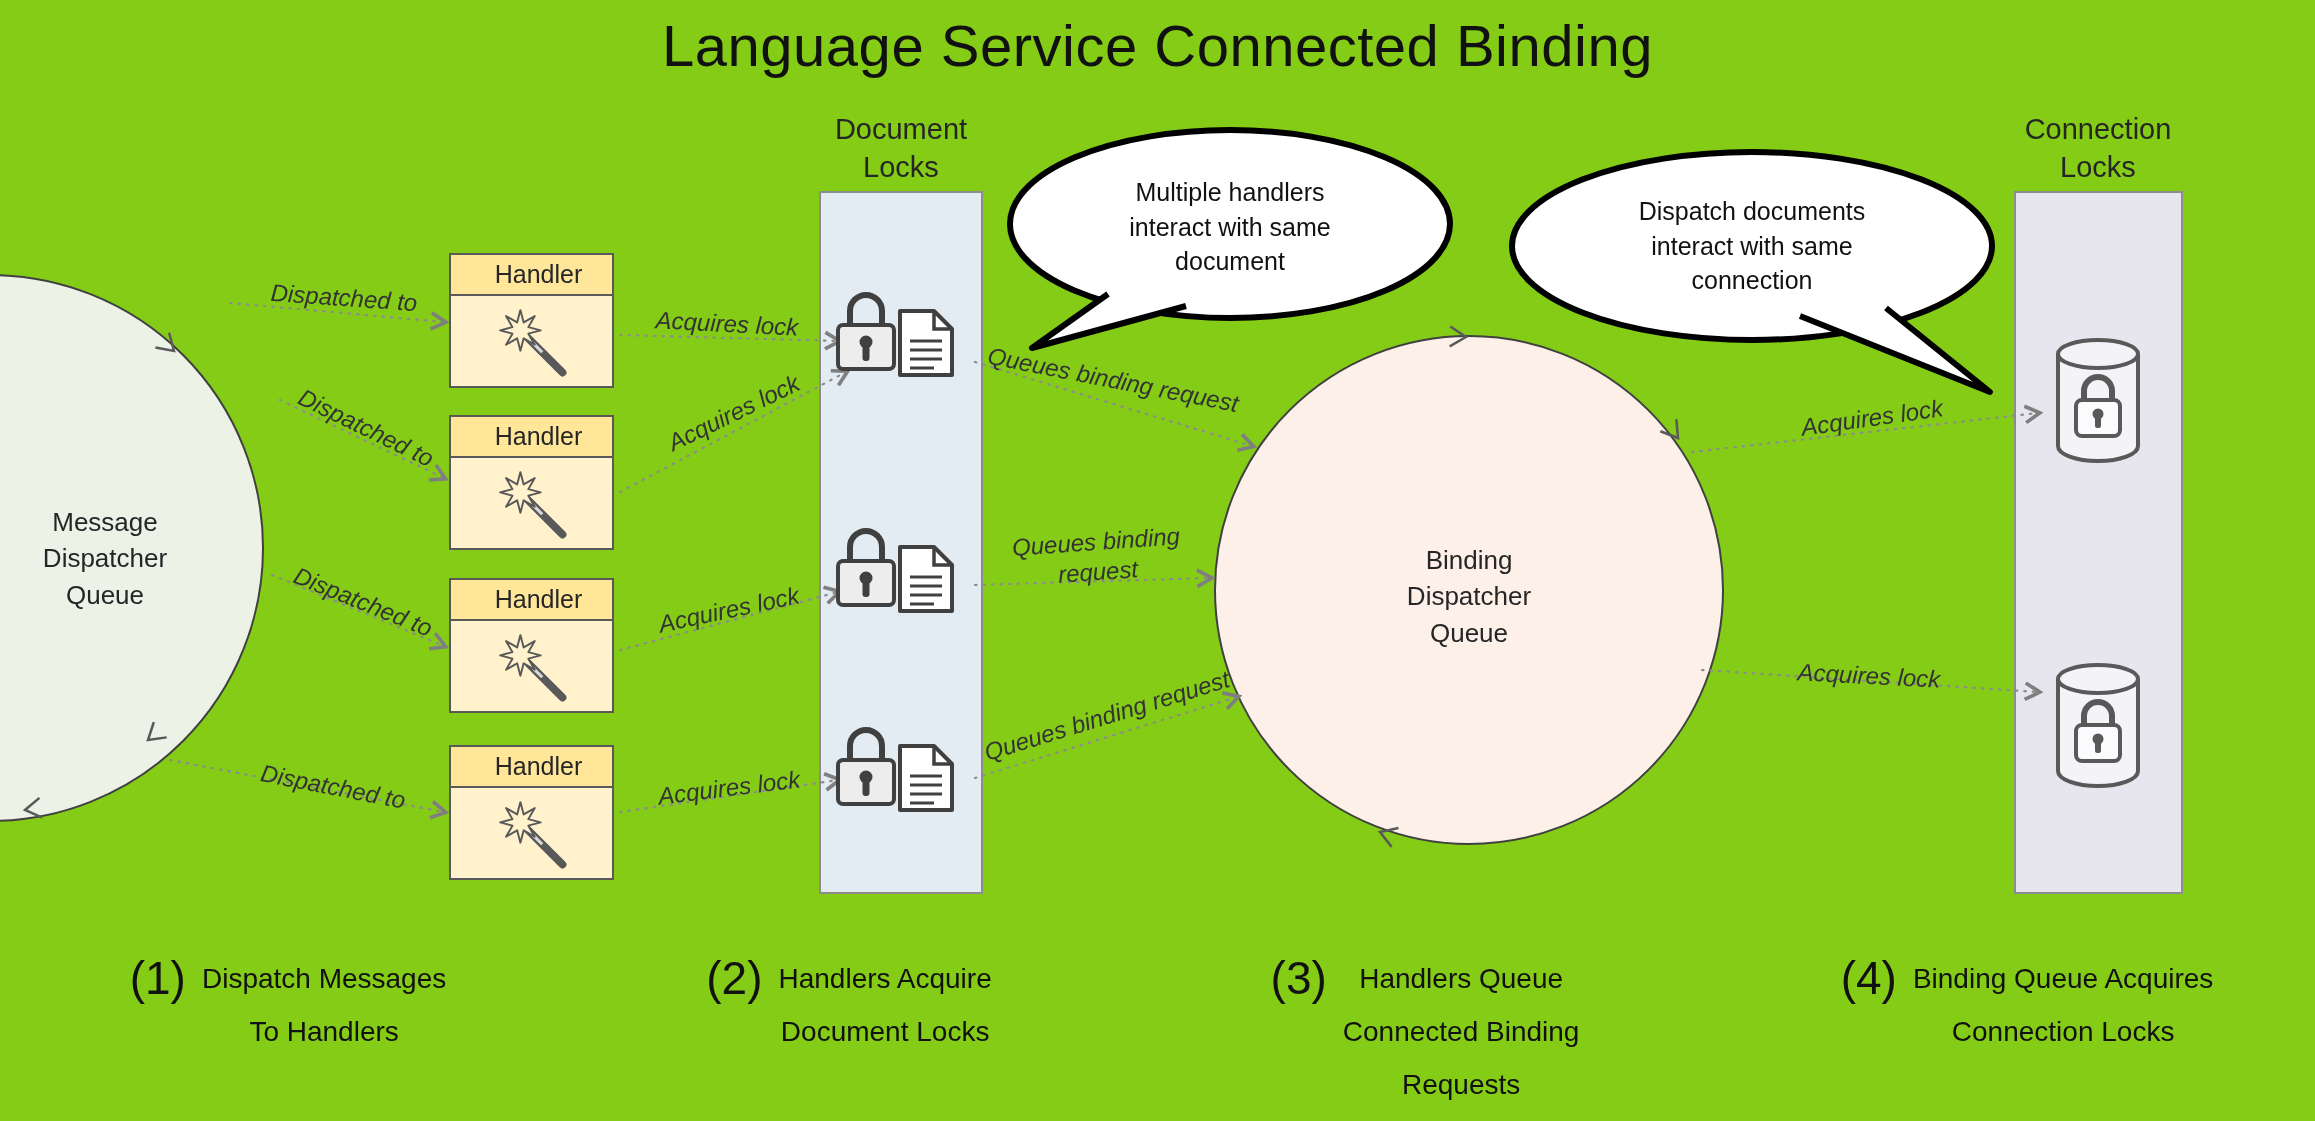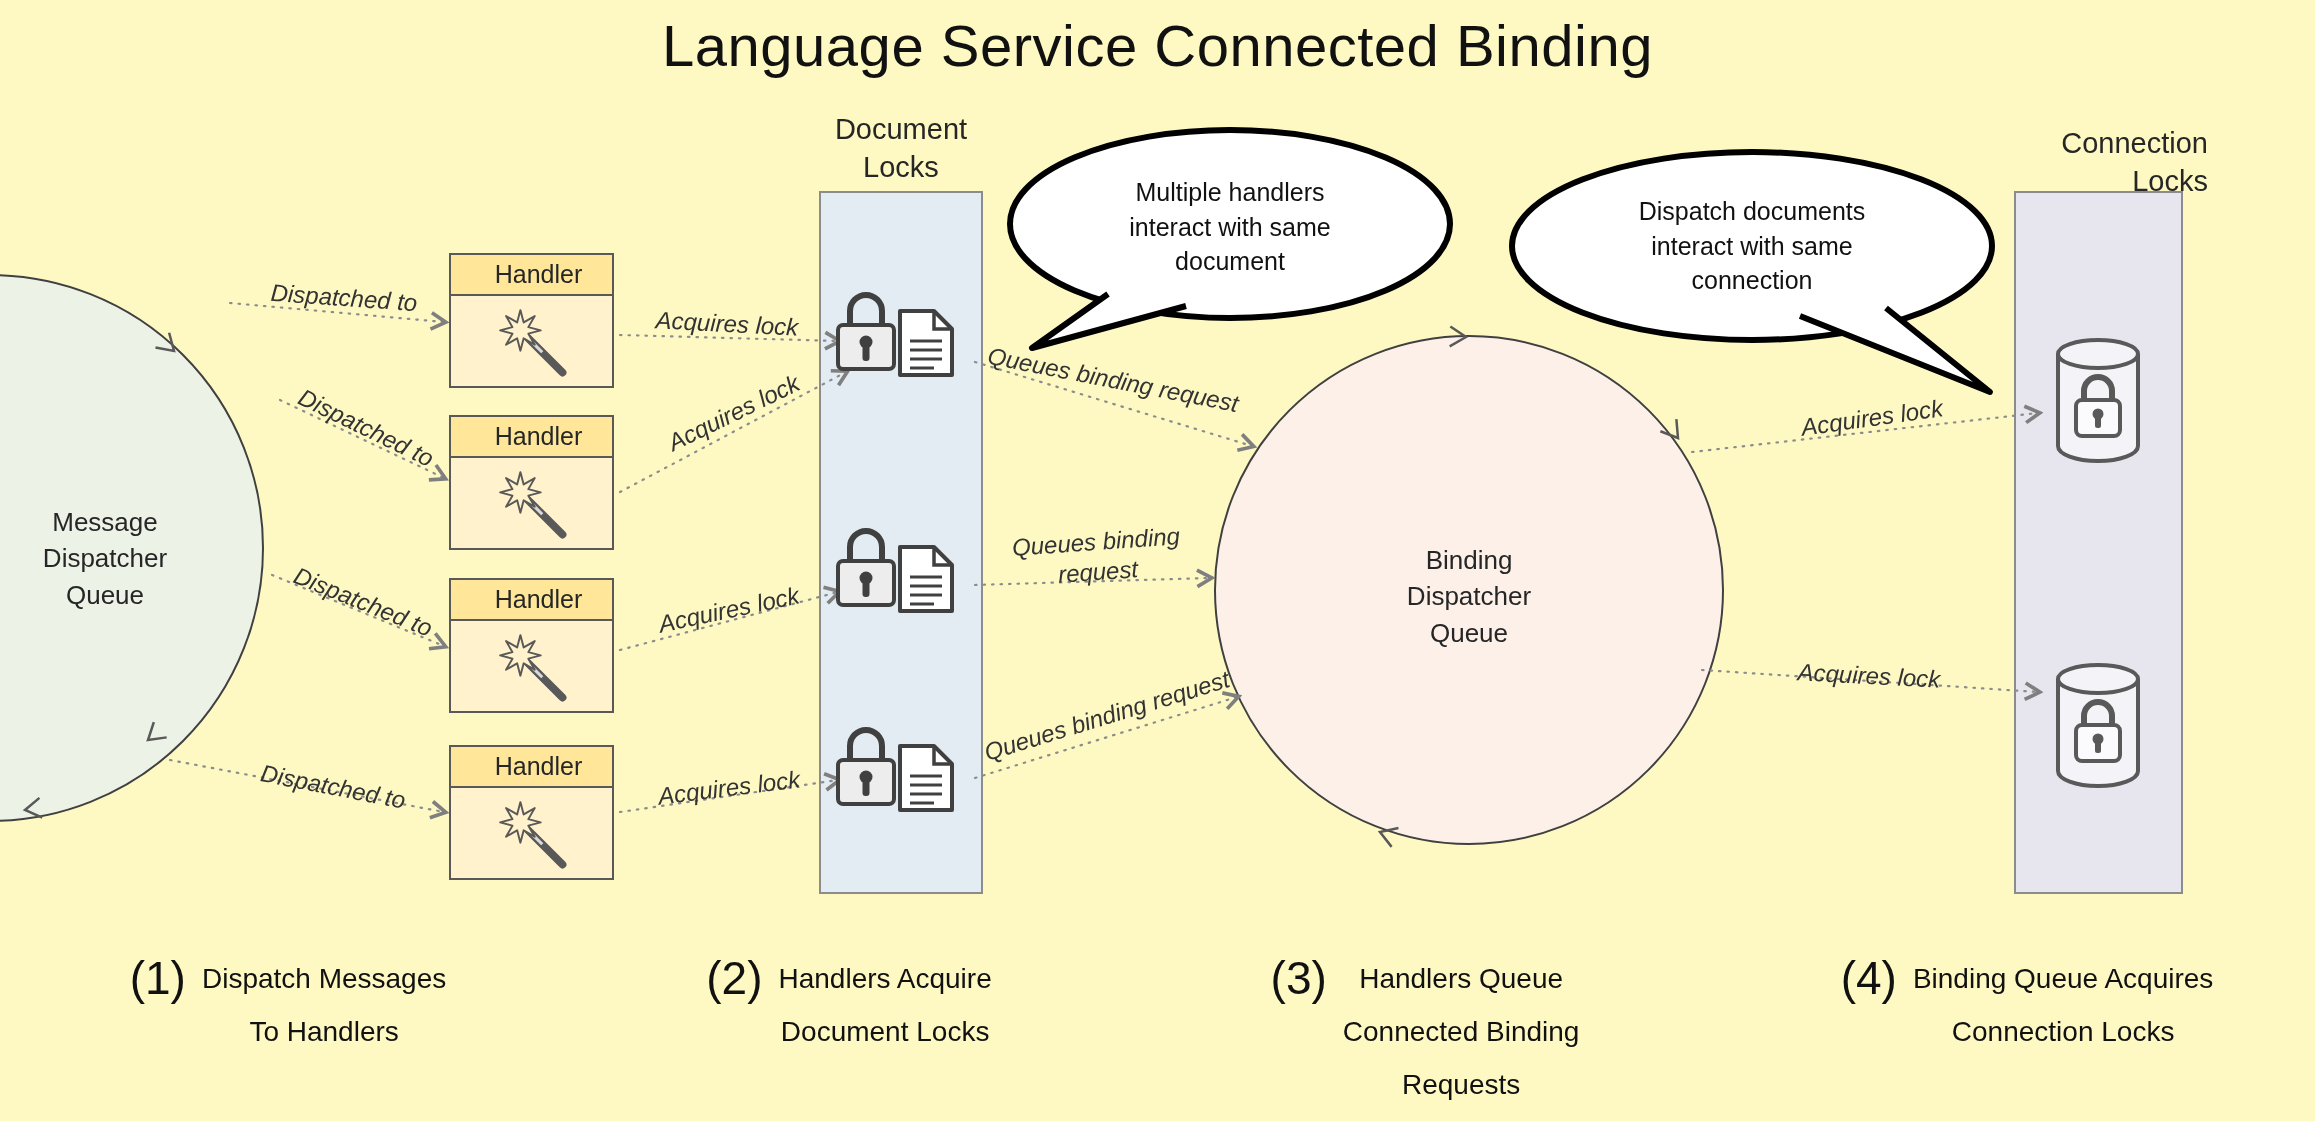--- a/index.html
+++ b/index.html
@@ -1,18 +1,18 @@
 <!DOCTYPE html>
 <html><head>
 <meta charset="utf-8">
 <style>
   html,body{margin:0;padding:0;background:#ffffff;}
   .canvas{
     position:relative;width:2315px;height:1121px;overflow:hidden;
-    font-family:"Liberation Sans", sans-serif;color:#1a1a1a;background:#fef9c3;
+    font-family:"Liberation Sans", sans-serif;color:#1a1a1a;background:#84cc16;
   }
   svg.layer{position:absolute;left:0;top:0;z-index:0;}
   .txt{position:absolute;z-index:2;}
   .page-title{
     left:0;top:12px;width:2315px;text-align:center;
     font-size:58px;color:#111;letter-spacing:0.5px;
   }
   .col-label{width:220px;text-align:center;font-size:29px;line-height:1.32;color:#262626;}
   .circle-label{text-align:center;font-size:26px;line-height:1.4;color:#262626;margin-top:9px;}
   .handler-label{
@@ -137,21 +137,21 @@
       <path d="M1800,316 L1990,392 L1886,308" fill="#ffffff" stroke="#000000" stroke-width="6" stroke-linejoin="round"></path>
     </g>
   </svg>
 
   <div class="txt page-title">Language Service Connected Binding</div>
 
   <div class="txt col-label" style="left:791px;top:110px;">
     <div>Document</div>
     <div>Locks</div>
   </div>
-  <div class="txt col-label" style="left:1988px;top:124px;text-align:right;">
+  <div class="txt col-label" style="left:1988px;top:110px;">
     <div>Connection</div>
     <div>Locks</div>
   </div>
 
   <div class="txt circle-label" style="left:5px;top:495px;width:200px;">
     <div>Message</div>
     <div>Dispatcher</div>
     <div>Queue</div>
   </div>
   <div class="txt circle-label" style="left:1369px;top:533px;width:200px;">

